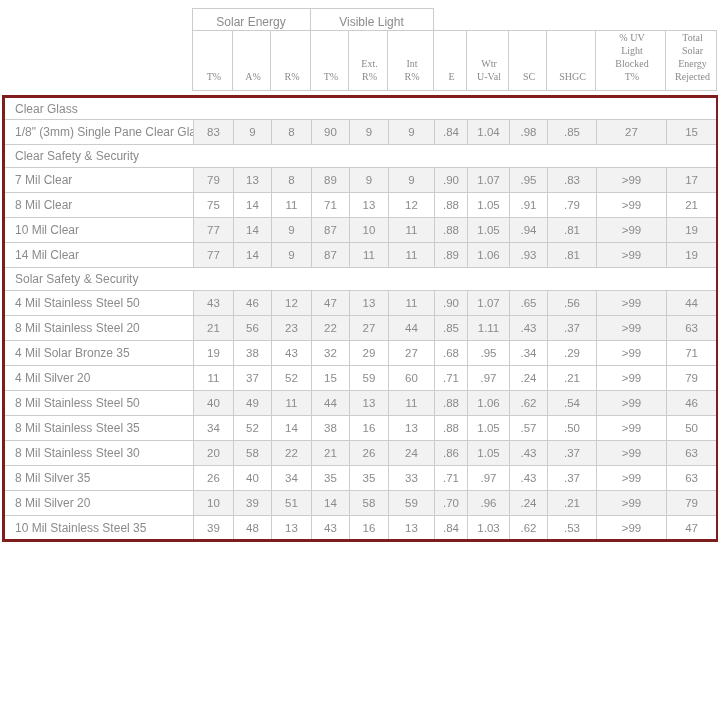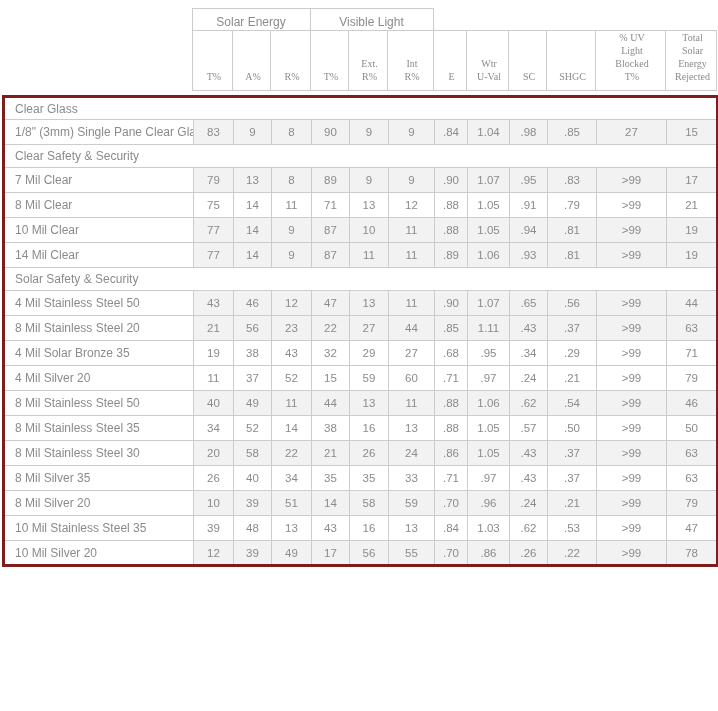--- a/index.html
+++ b/index.html
@@ -378,31 +378,16 @@
           <td class="value-cell">43</td>
           <td class="value-cell">16</td>
           <td class="value-cell">13</td>
           <td class="value-cell">.84</td>
           <td class="value-cell">1.03</td>
           <td class="value-cell">.62</td>
           <td class="value-cell">.53</td>
           <td class="value-cell">&gt;99</td>
           <td class="value-cell">47</td>
         </tr>
-        <tr class="data-row shaded">
-          <td class="label-cell">10 Mil Silver 20</td>
-          <td class="value-cell">12</td>
-          <td class="value-cell">39</td>
-          <td class="value-cell">49</td>
-          <td class="value-cell">17</td>
-          <td class="value-cell">56</td>
-          <td class="value-cell">55</td>
-          <td class="value-cell">.70</td>
-          <td class="value-cell">.86</td>
-          <td class="value-cell">.26</td>
-          <td class="value-cell">.22</td>
-          <td class="value-cell">&gt;99</td>
-          <td class="value-cell">78</td>
-        </tr>
       </tbody>
   </table>
 
 </div>
 
 </body></html>

